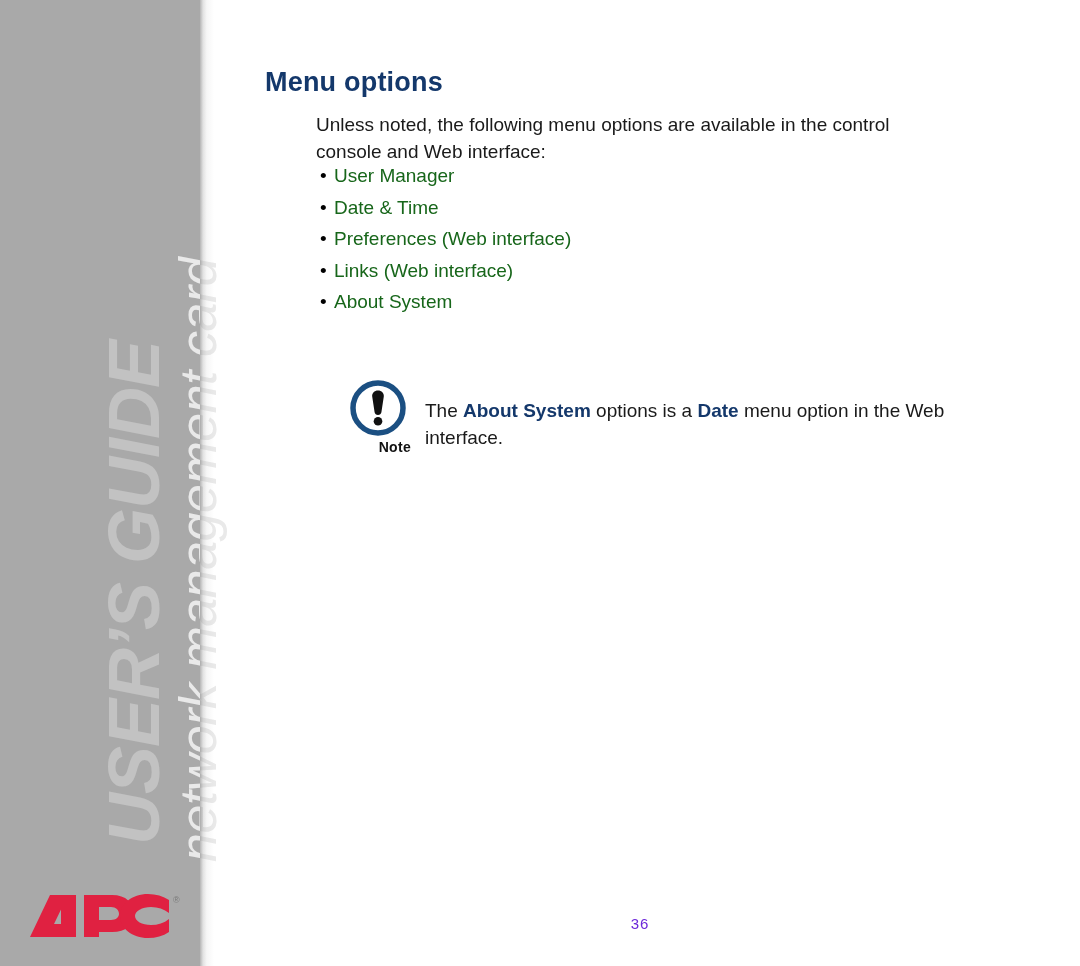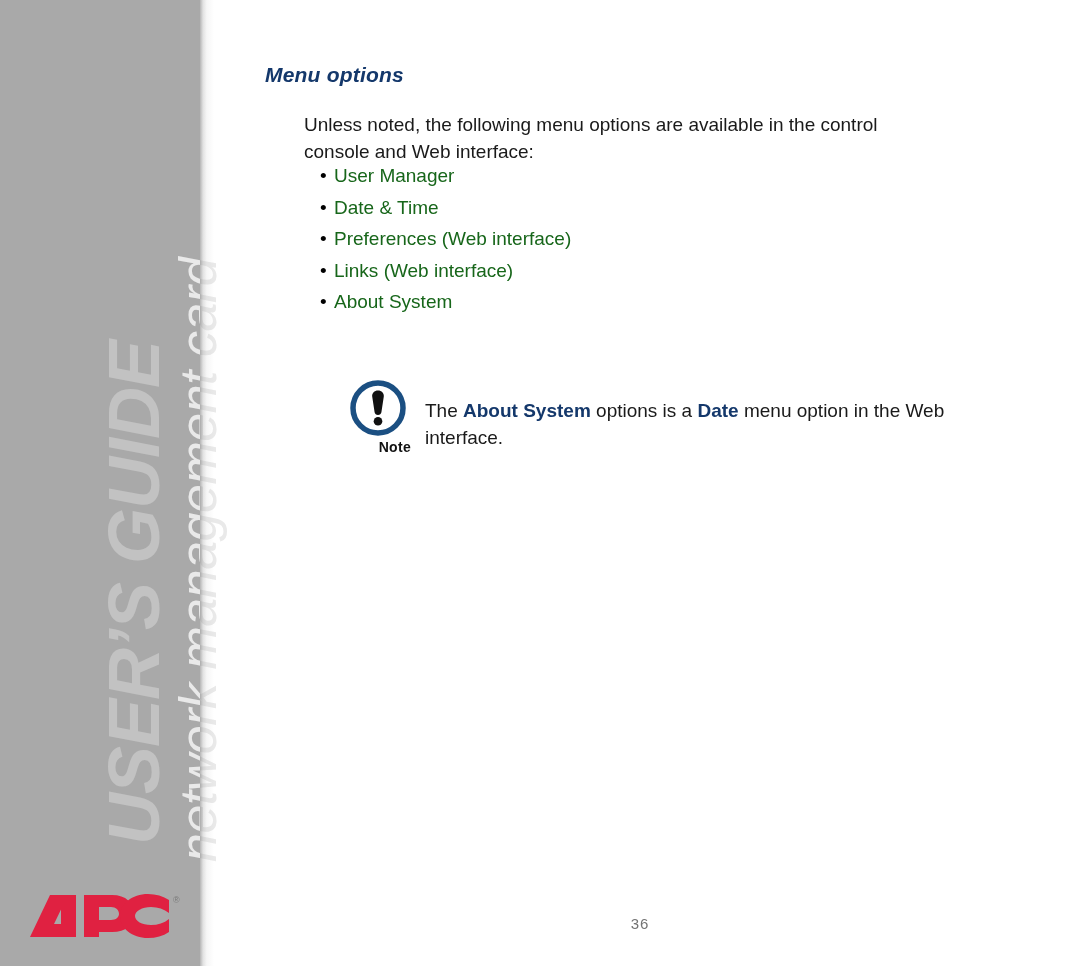--- a/index.html
+++ b/index.html
@@ -84,30 +84,29 @@
     left: 200px;
     top: 0;
     width: 880px;
     height: 966px;
   }
 
   .page-heading {
     position: absolute;
     left: 65px;
     top: 49px;
-    font-size: 21px;
-    font-weight: bold;
-    font-style: italic;
+    font-size: 27px;
+    font-weight: bold;
     color: #14386b;
     letter-spacing: 0.2px;
   }
 
   .intro-para {
     position: absolute;
-    left: 104px;
+    left: 116px;
     top: 92px;
     width: 640px;
     font-size: 19px;
     line-height: 27px;
     color: #1a1a1a;
   }
 
   .bullet-list {
     position: absolute;
     left: 112px;
@@ -172,21 +171,21 @@
   }
 
   
   .page-number {
     position: absolute;
     left: 0;
     top: 915px;
     width: 880px;
     text-align: center;
     font-size: 15px;
-    color: #737373;
+    color: #6d28d9;
     letter-spacing: 1px;
   }
 </style>
 </head>
 <body>
 
 <div class="sidebar">
 
   <div class="vtext users-guide">USER’S GUIDE</div>
 

